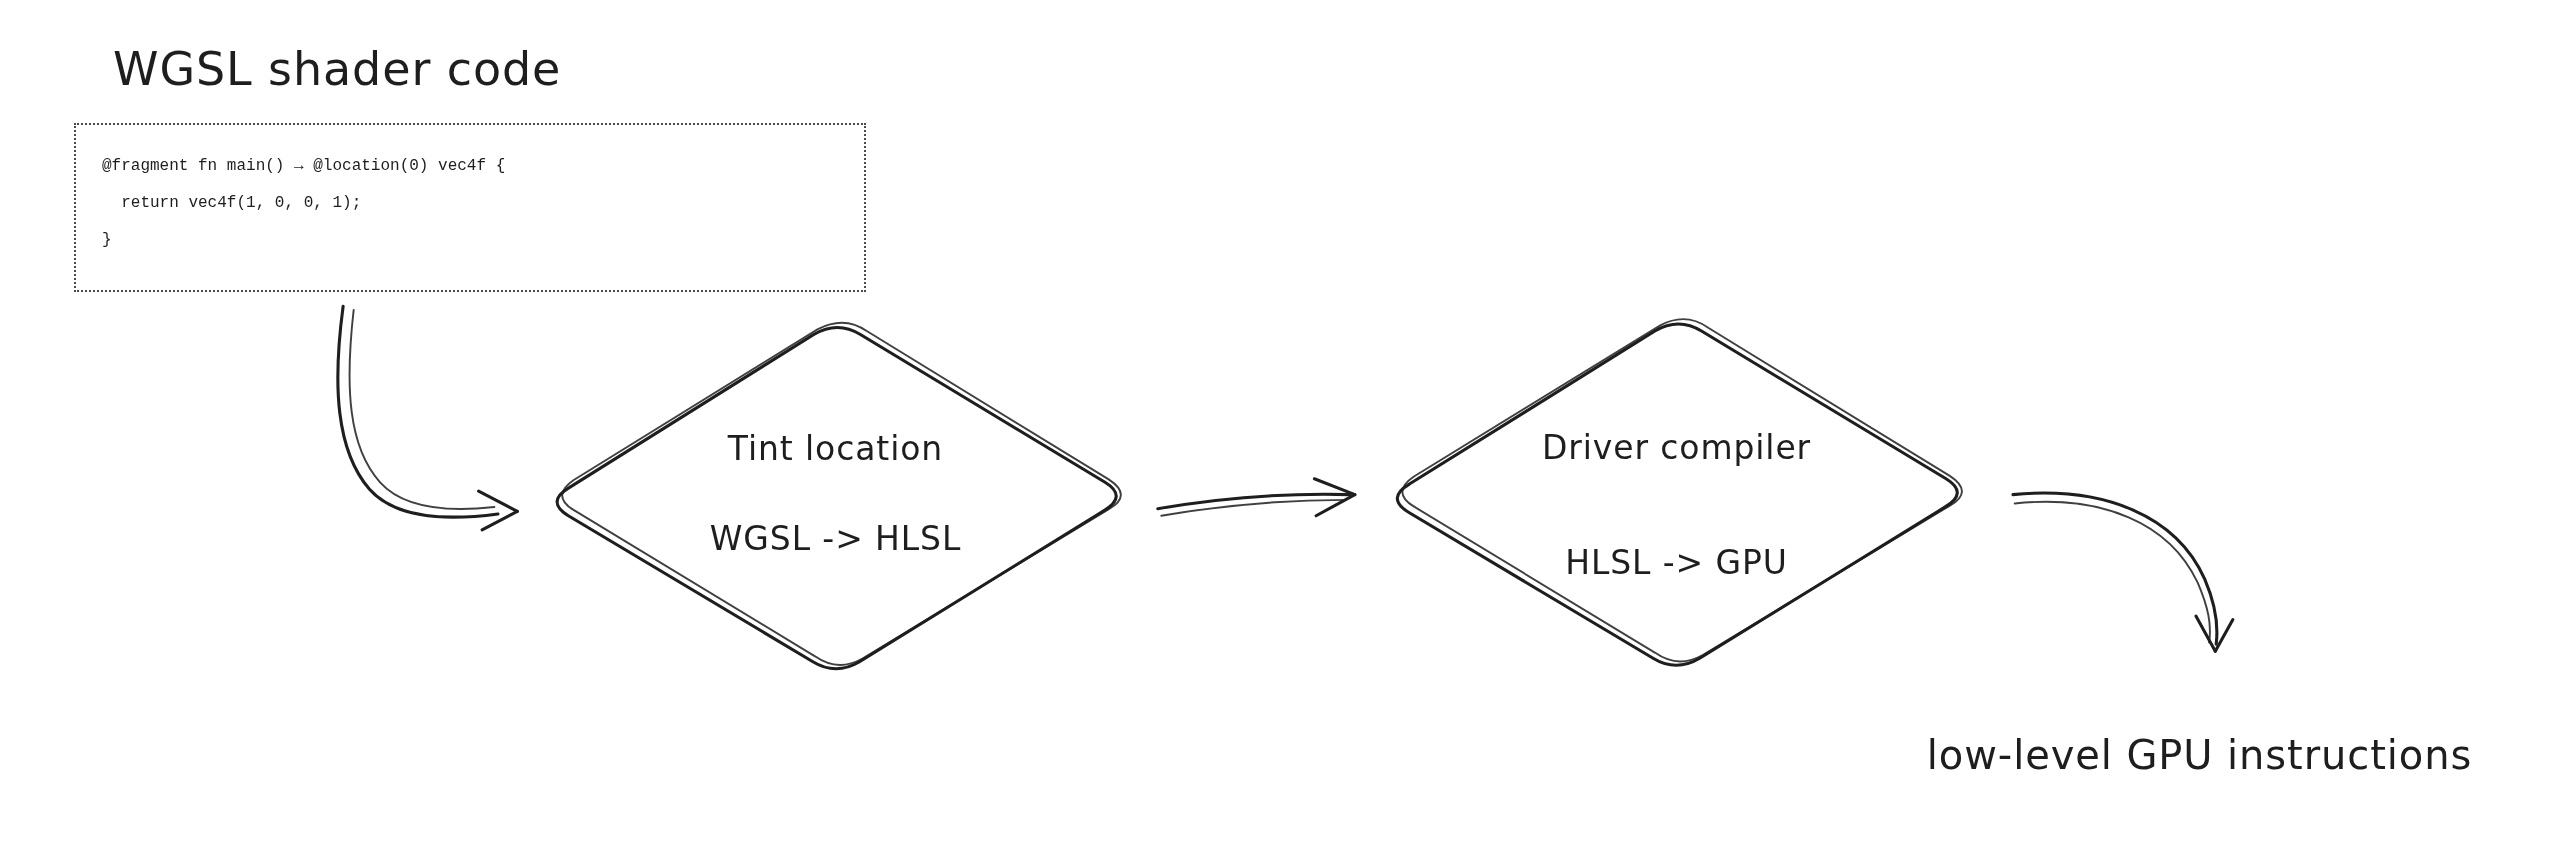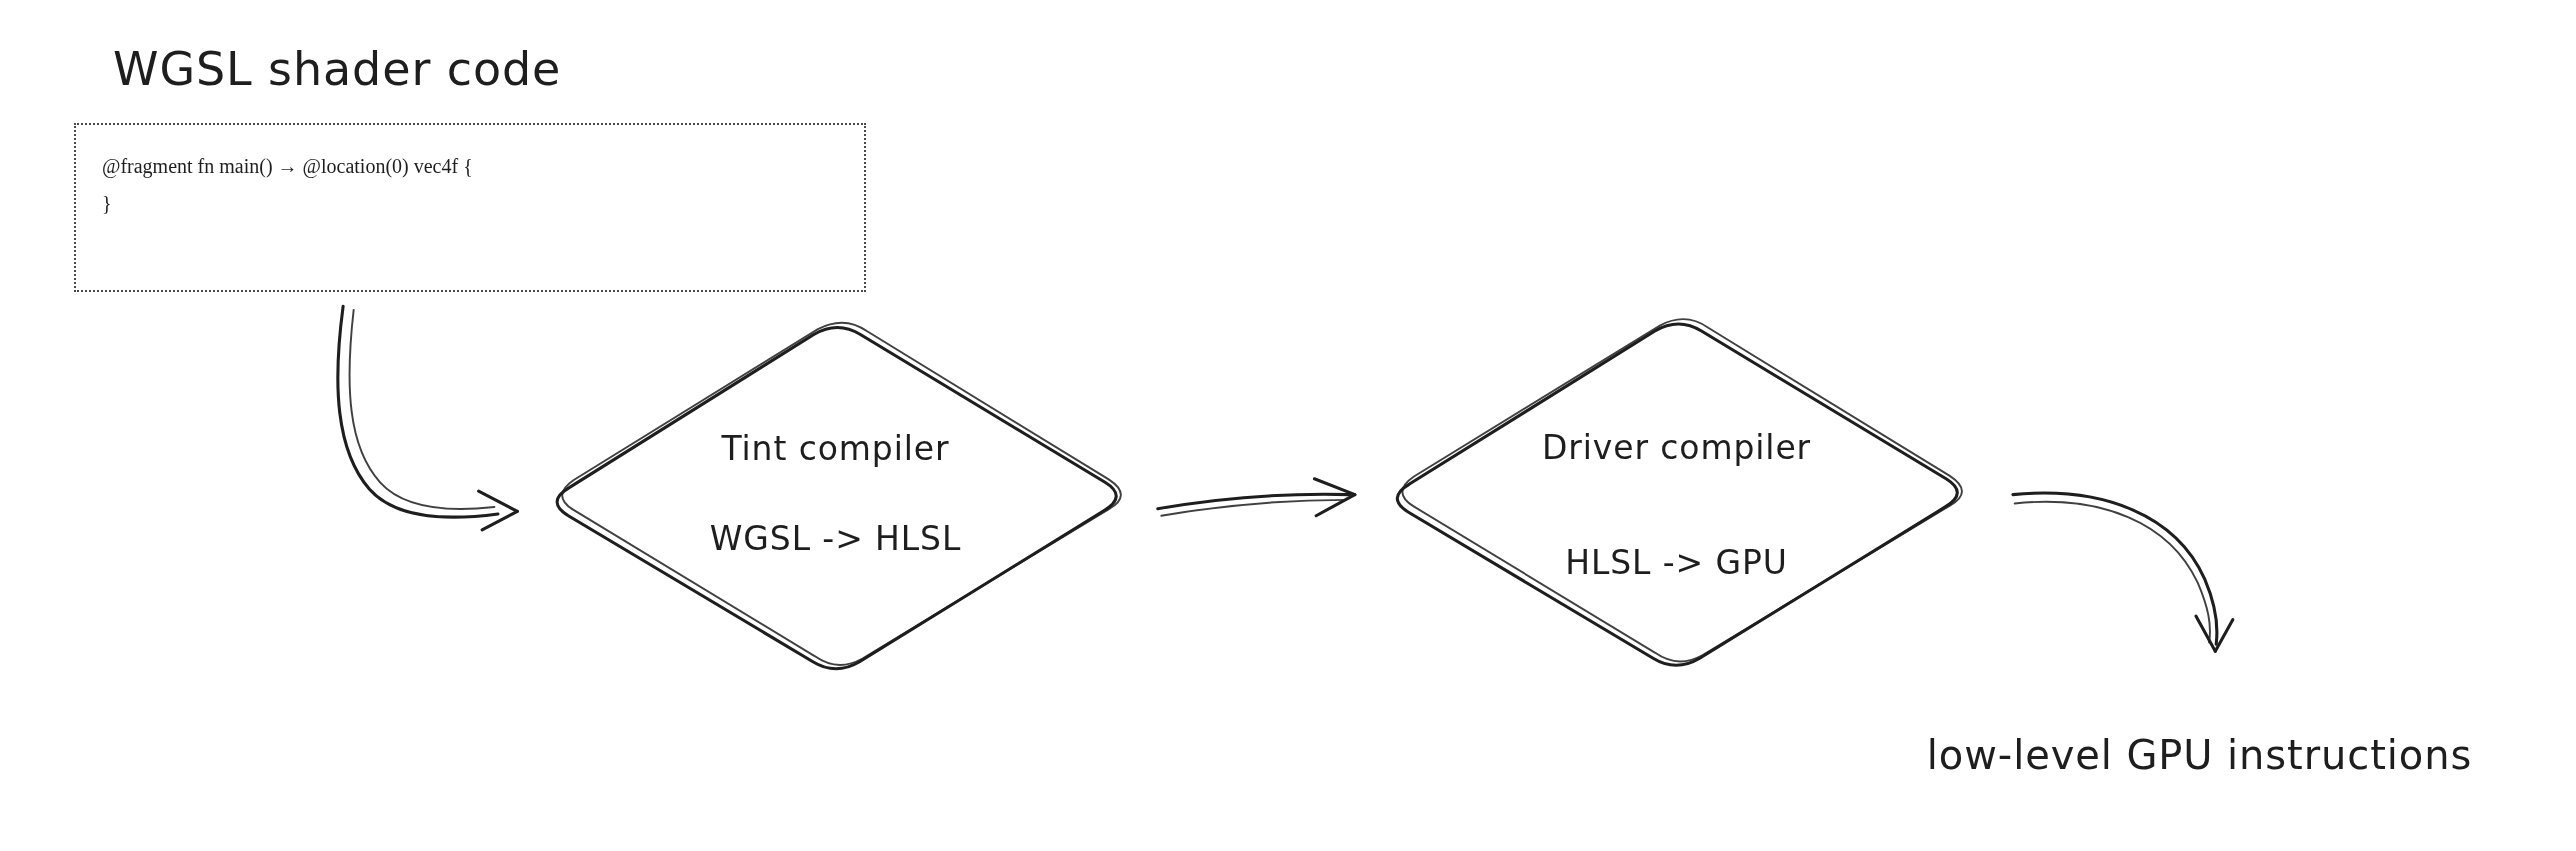--- a/index.html
+++ b/index.html
@@ -50,22 +50,22 @@
     position: absolute;
     left: 74px;
     top: 123px;
     width: 792px;
     height: 169px;
     box-sizing: border-box;
     border: 2.6px dotted #4a4a4a;
     padding: 23px 26px;
   }
   .code-line {
-    font-family: Liberation Serif, serif;
-    font-size: 20px;
+    font-family: Liberation Mono, monospace;
+    font-size: 16px;
     line-height: 37px;
     white-space: pre;
   }
   .node-label {
     position: absolute;
     width: 581px;
     text-align: center;
     font-size: 33px;
     letter-spacing: 0.9px;
     white-space: nowrap;
@@ -122,24 +122,25 @@
       <path class="sketch" d="M 2518 740 L 2496 700"></path>
       <path class="sketch" d="M 2518 740 L 2538 704"></path>
     </g>
 
   </svg>
 
   <div class="title">WGSL shader code</div>
 
   <div class="code-box">
     <div class="code-line">@fragment fn main() → @location(0) vec4f {</div>
+    <div class="code-line">  return vec4f(1, 0, 0, 1);</div>
     <div class="code-line">}</div>
   </div>
 
-  <div class="node-label tint-top">Tint compiler</div>
+  <div class="node-label tint-top">Tint location</div>
   <div class="node-label drv-top">Driver compiler</div>
 
   <div class="node-label tint-bottom">WGSL -&gt; HLSL</div>
   <div class="node-label drv-bottom">HLSL -&gt; GPU</div>
 
   <div class="output-label">low-level GPU instructions</div>
 
 </div>
 
 

